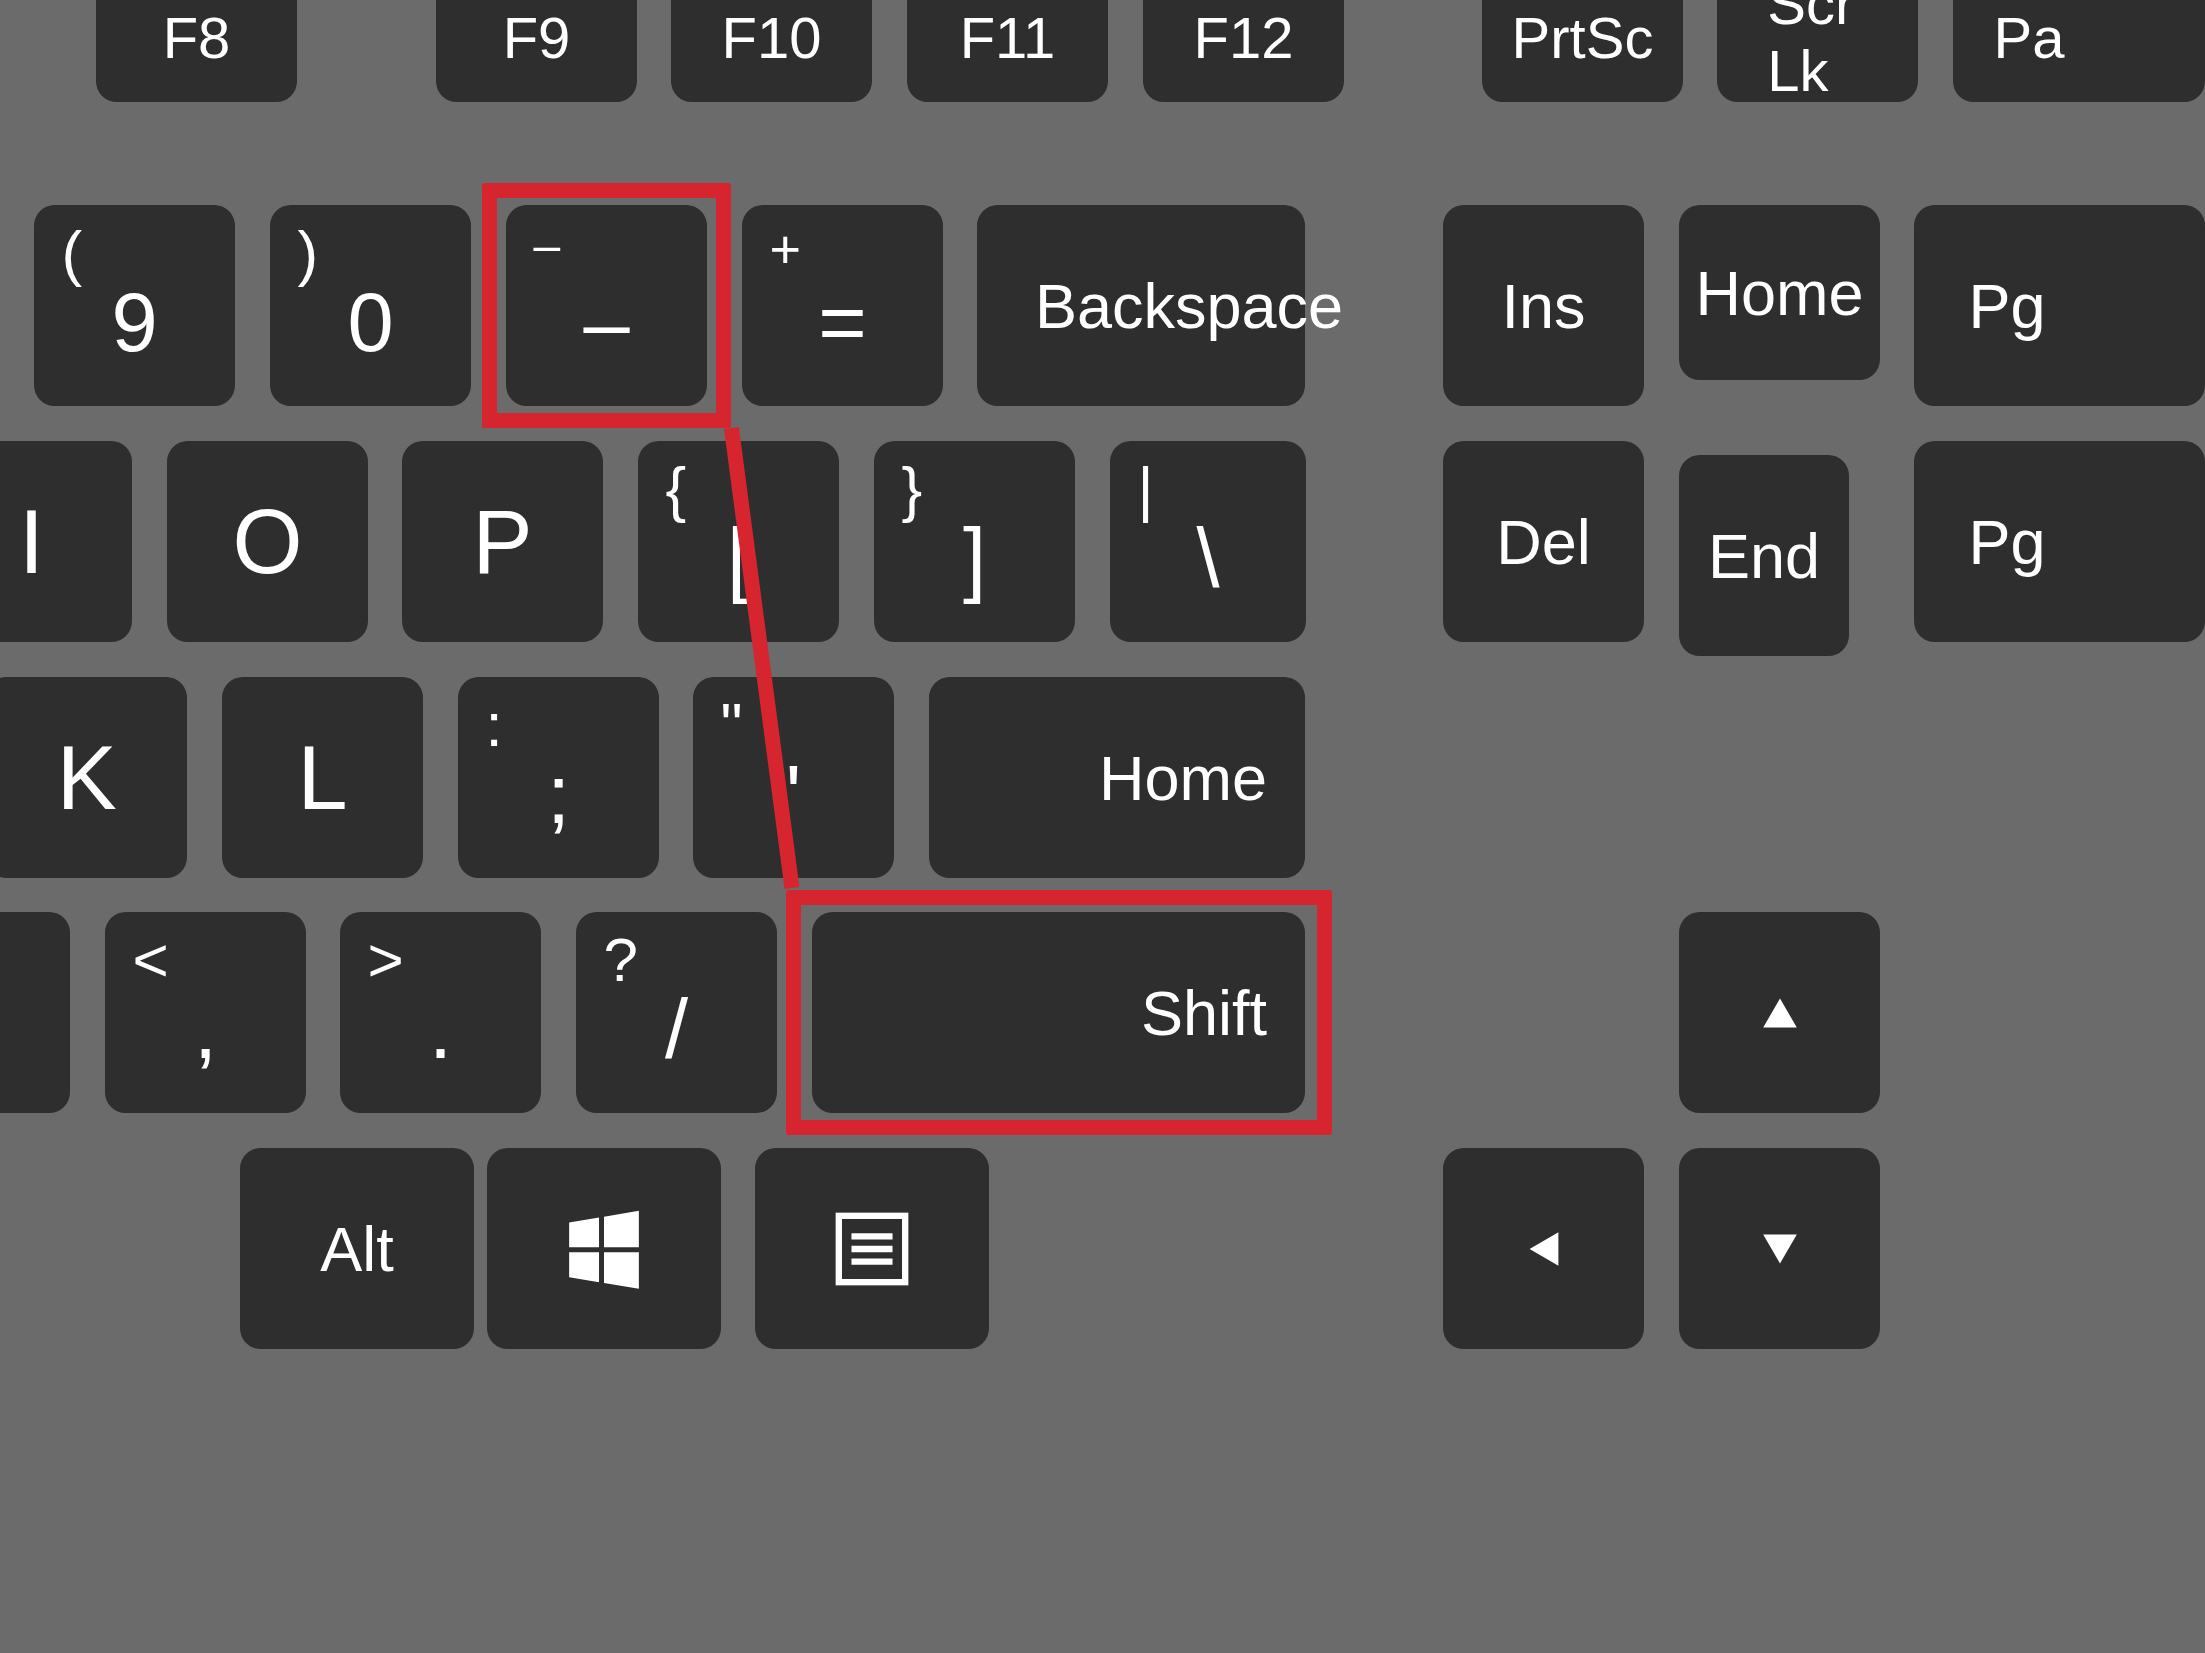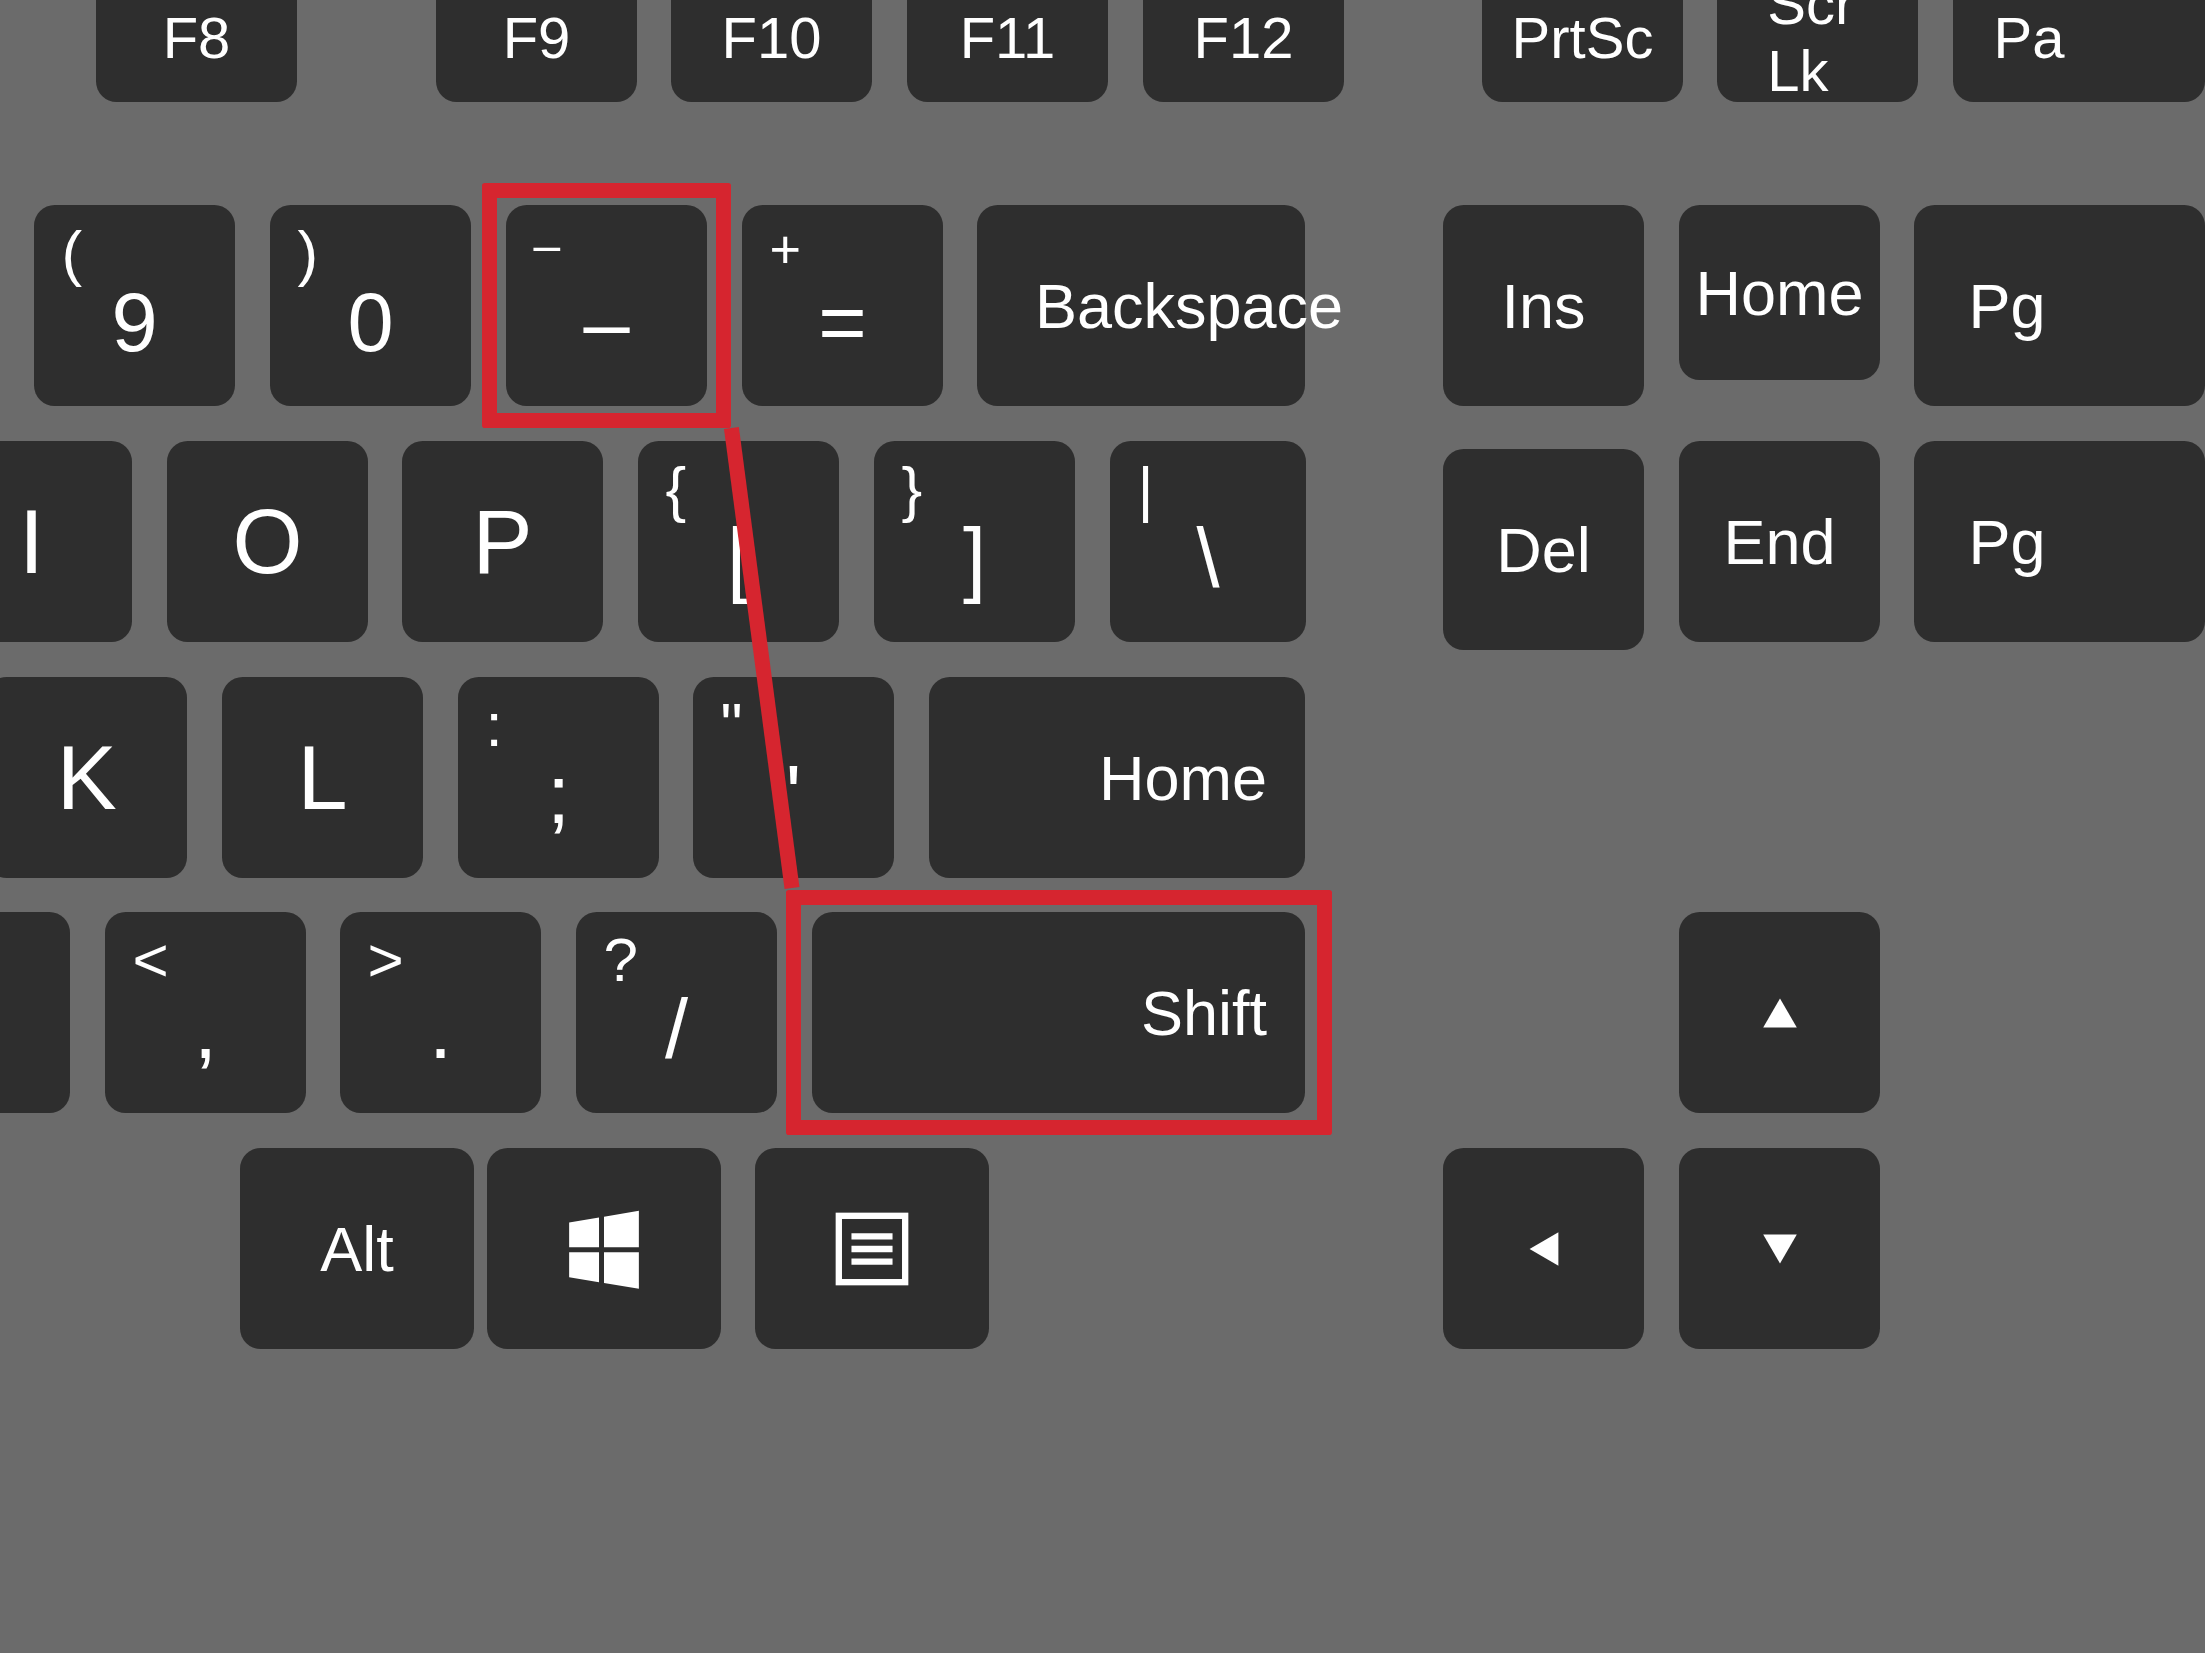--- a/index.html
+++ b/index.html
@@ -169,24 +169,24 @@
     <span class="lower">[</span>
   </div>
   <div class="key dual-key" style="left:874px; top:441px; width:201px; height:201px;">
     <span class="upper">}</span>
     <span class="lower">]</span>
   </div>
   <div class="key dual-key" style="left:1110px; top:441px; width:196px; height:201px;">
     <span class="upper">|</span>
     <span class="lower">\</span>
   </div>
-  <div class="key nav-key" style="left:1443px; top:441px; width:201px; height:201px;margin-top:8px;">
+  <div class="key nav-key" style="left:1443px; top:441px; width:201px; height:201px;">
       <span class="label">Del</span>
     </div>
-  <div class="key nav-key" style="left:1679px; top:441px; width:201px; height:201px;">
+  <div class="key nav-key" style="left:1679px; top:455px; width:170px; height:201px;">
       <span class="label">End</span>
     </div>
   <div class="key nav-key" style="left:1914px; top:441px; width:291px; height:201px;">
       <span class="label" style="left:93px;">Pg</span>
     </div>
 
   <div class="key letter-key" style="left:-13.8px; top:677px; width:201px; height:201px;">
       <span class="label">K</span>
     </div>
   <div class="key letter-key" style="left:222px; top:677px; width:201px; height:201px;">

